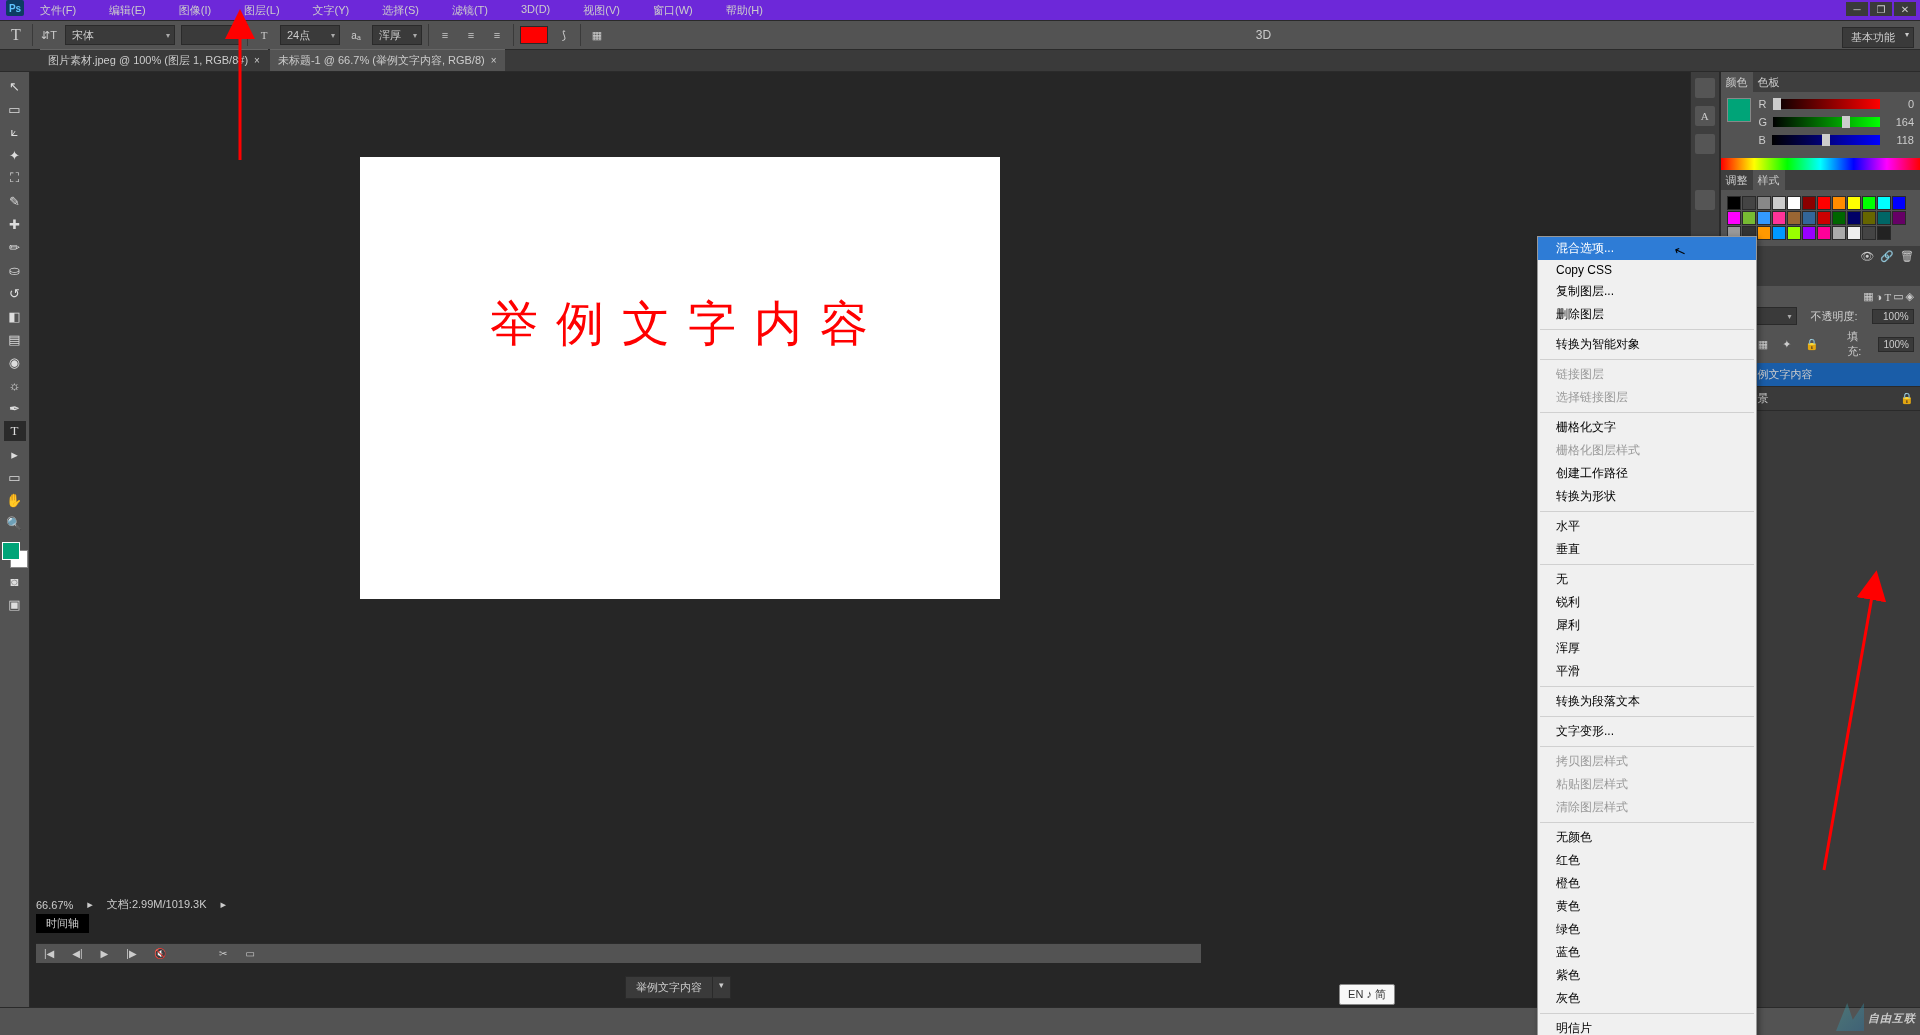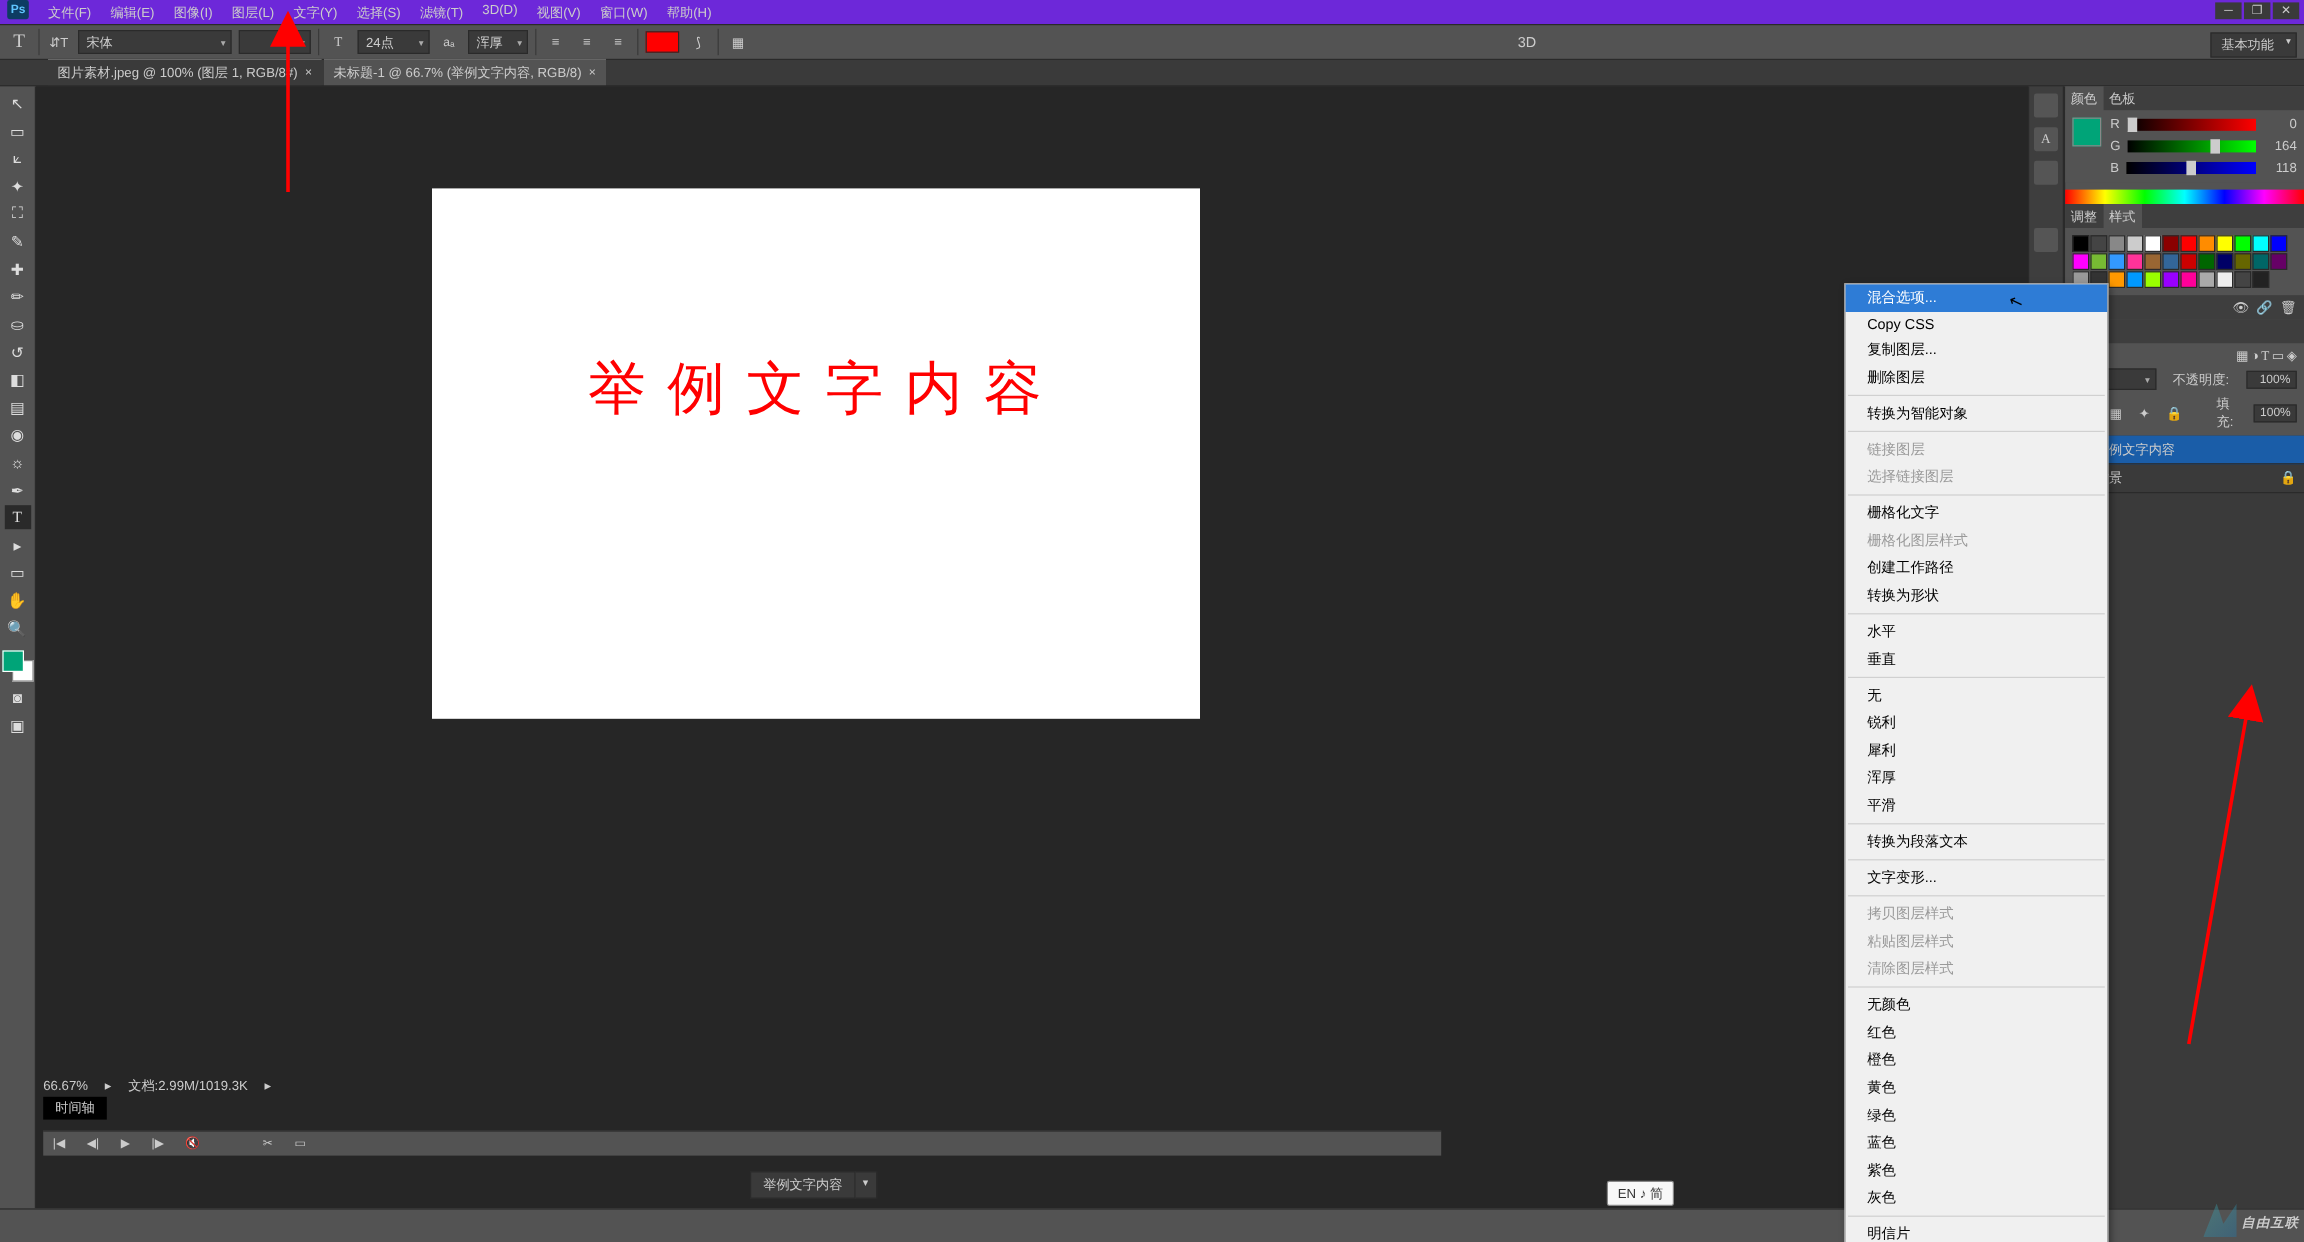--- a/index.html
+++ b/index.html
@@ -1,21 +1,21 @@
 <!DOCTYPE html>
 <html><head>
 <meta charset="utf-8">
 <style>
 * { margin: 0; padding: 0; box-sizing: border-box; font-family: "Microsoft YaHei", Tahoma, sans-serif; font-size: 11px; color: #ccc; user-select: none; }
 body { background: #535353; width: 1920px; height: 1035px; overflow: hidden; position: relative; }
 
 
 .title-bar { height: 20px; background: #6d28d9; display: flex; align-items: flex-start; padding-left: 6px; }
 .ps-logo { width: 18px; height: 16px; background: #0d3c63; color: #5fc5ff; font-weight: bold; font-size: 10px; display: flex; align-items: center; justify-content: center; border-radius: 2px; margin-right: 8px; }
-.menu-bar { display: flex; gap: 0; }
+.menu-bar { display: flex; gap: 17px; }
 .menu-item { padding: 3px 8px; cursor: default; }
 .win-controls { position: absolute; right: 4px; top: 2px; display: flex; gap: 2px; }
 .win-btn { width: 22px; height: 14px; background: #3a3a3a; display: flex; align-items: center; justify-content: center; font-size: 10px; }
 
 
 .options-bar { height: 30px; background: #535353; border-top: 1px solid #2a2a2a; border-bottom: 1px solid #2a2a2a; display: flex; align-items: center; padding: 0 6px; gap: 6px; }
 .opt-sep { width: 1px; height: 22px; background: #3a3a3a; }
 .opt-field { background: #3a3a3a; border: 1px solid #2a2a2a; height: 20px; padding: 0 18px 0 6px; display: flex; align-items: center; position: relative; font-size: 11px; }
 .opt-field::after { content: "▾"; position: absolute; right: 4px; font-size: 8px; color: #aaa; }
 .opt-icon { width: 20px; height: 20px; display: flex; align-items: center; justify-content: center; border: 1px solid transparent; }
@@ -127,21 +127,21 @@
     <div class="win-btn">─</div>
     <div class="win-btn">❐</div>
     <div class="win-btn">✕</div>
   </div>
 </div>
 
 <div class="options-bar">
   <div class="opt-icon" style="font-family:serif;font-size:16px;">T</div>
   <div class="opt-sep"></div>
   <div class="opt-icon">⇵T</div>
-  <div class="opt-field" style="width:128px">宋体</div>
+  <div class="opt-field" style="width:110px">宋体</div>
   <div class="opt-field" style="width:60px"></div>
   <div class="opt-sep"></div>
   <div class="opt-icon" style="font-family:serif;">T</div>
   <div class="opt-field" style="width:60px">24点</div>
   <div class="opt-icon" style="font-size:10px;">aₐ</div>
   <div class="opt-field" style="width:50px">浑厚</div>
   <div class="opt-sep"></div>
   <div class="opt-icon">≡</div>
   <div class="opt-icon">≡</div>
   <div class="opt-icon">≡</div>

